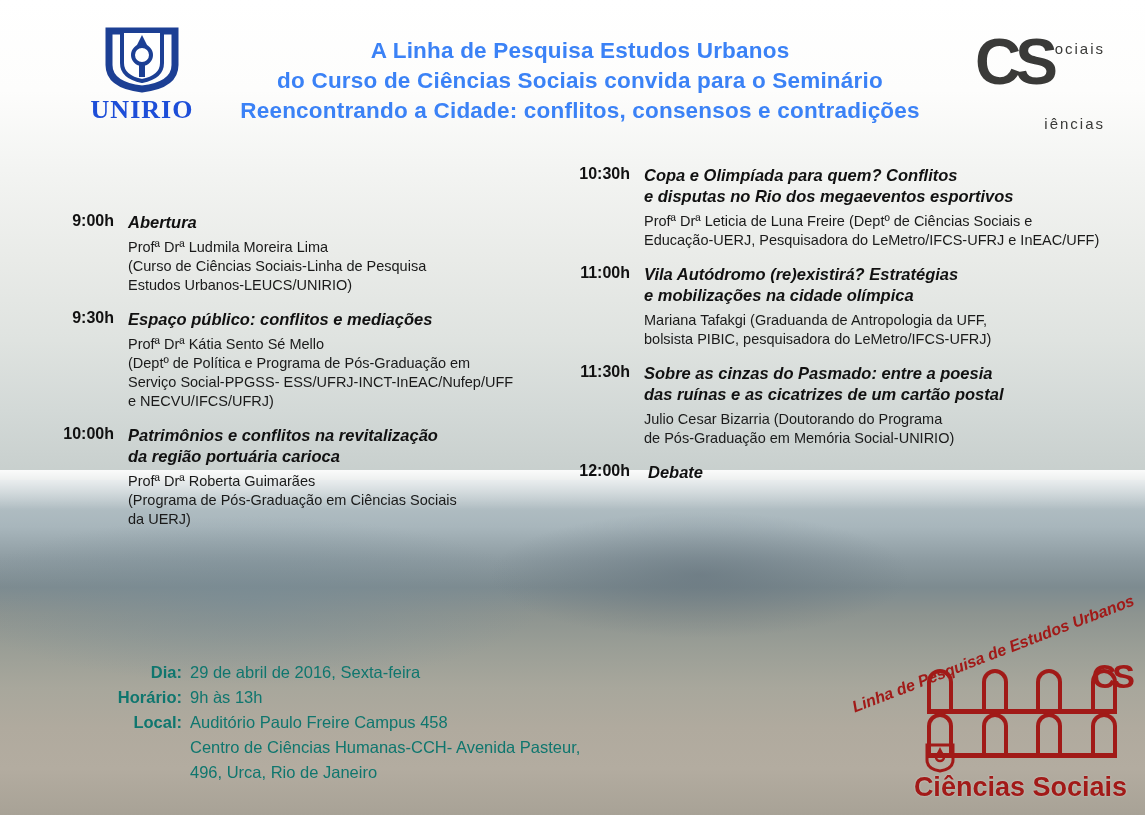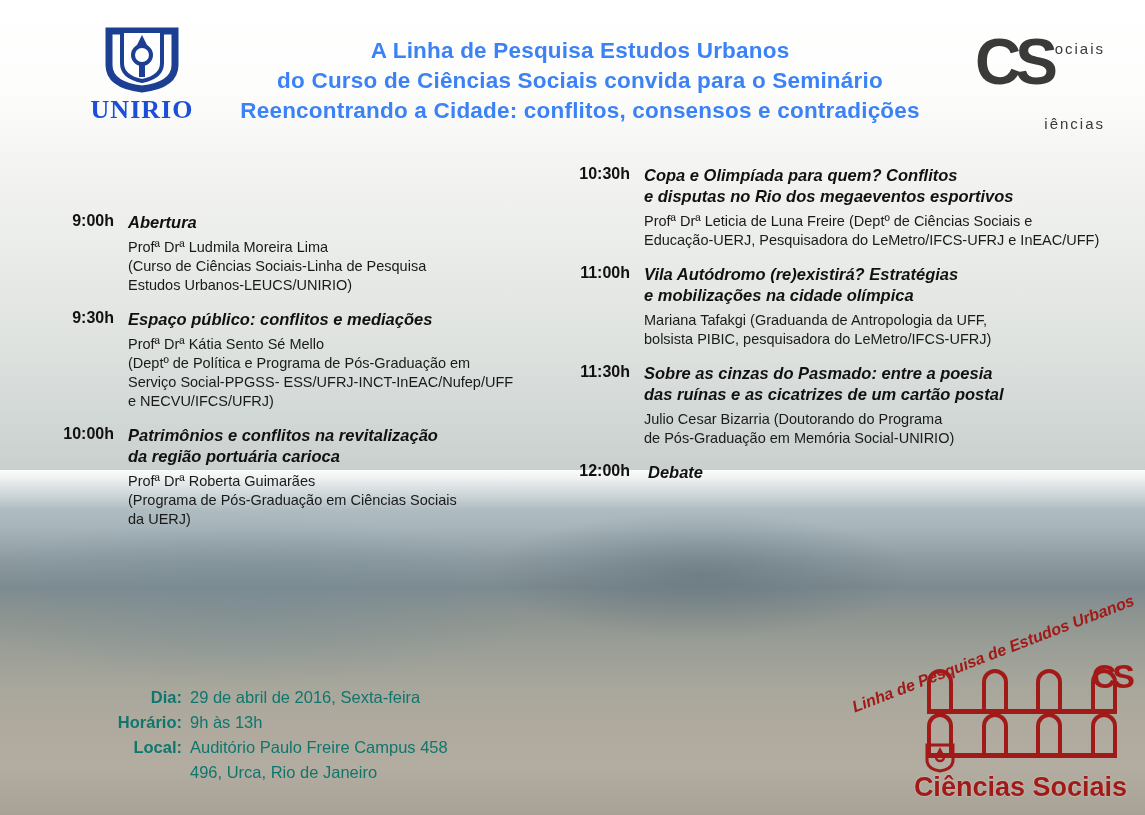--- a/index.html
+++ b/index.html
@@ -306,20 +306,21 @@
       <span class="lbl">Dia:</span>
       <span class="val">29 de abril de 2016, Sexta-feira</span>
     </div>
     <div class="row">
       <span class="lbl">Horário:</span>
       <span class="val">9h às 13h</span>
     </div>
     <div class="row">
       <span class="lbl">Local:</span>
       <span class="val">Auditório Paulo Freire Campus 458</span>
+      <span class="val">Centro de Ciências Humanas-CCH- Avenida Pasteur,</span>
       <span class="val">496, Urca, Rio de Janeiro</span>
     </div>
   </div>
 
   <div class="stamp">
     <div class="ribbon">Linha de Pesquisa de Estudos Urbanos</div>
     <div class="arcos">
       <div class="tier t1">
         <span class="arch"></span>
         <span class="arch"></span>

